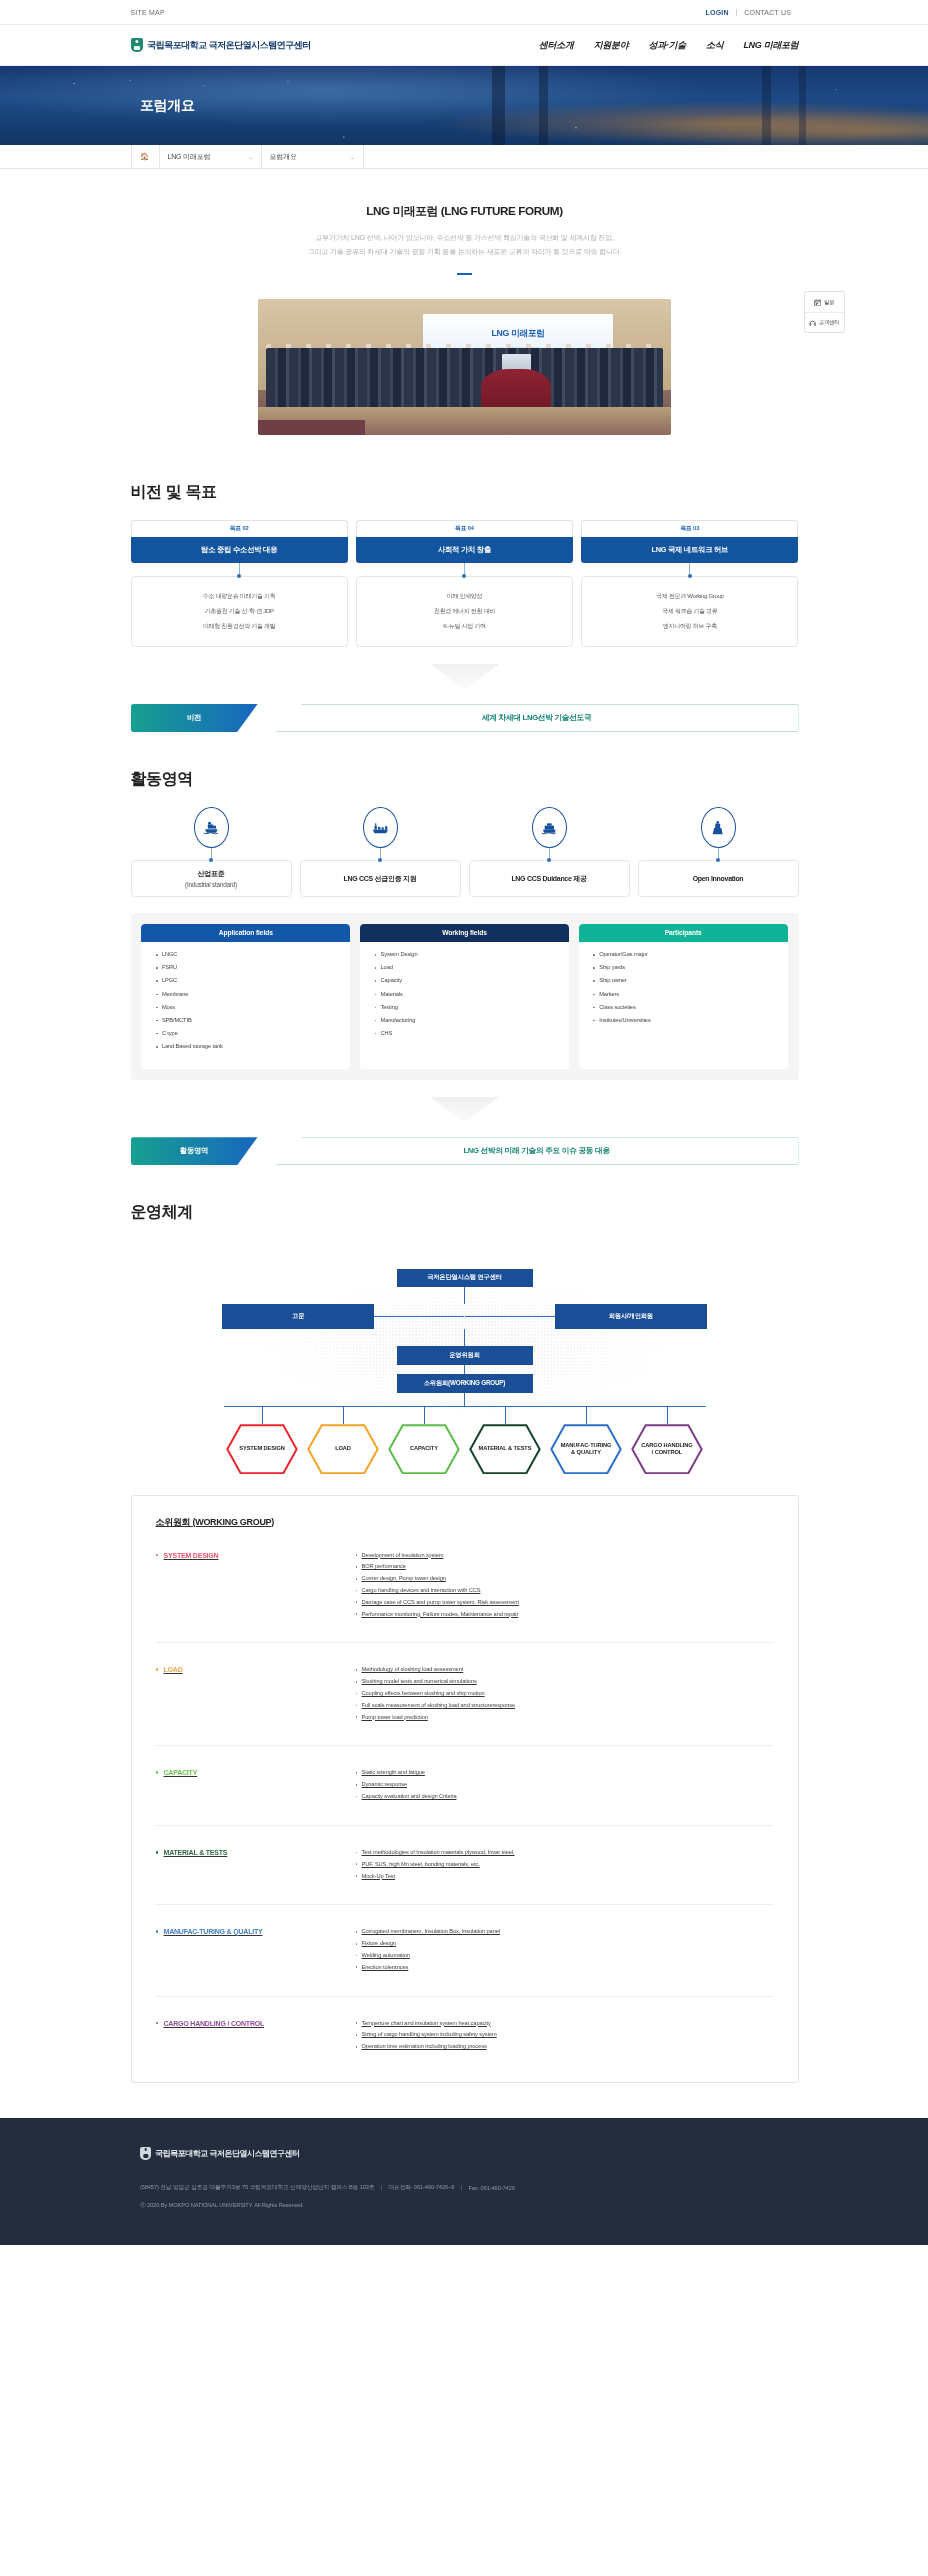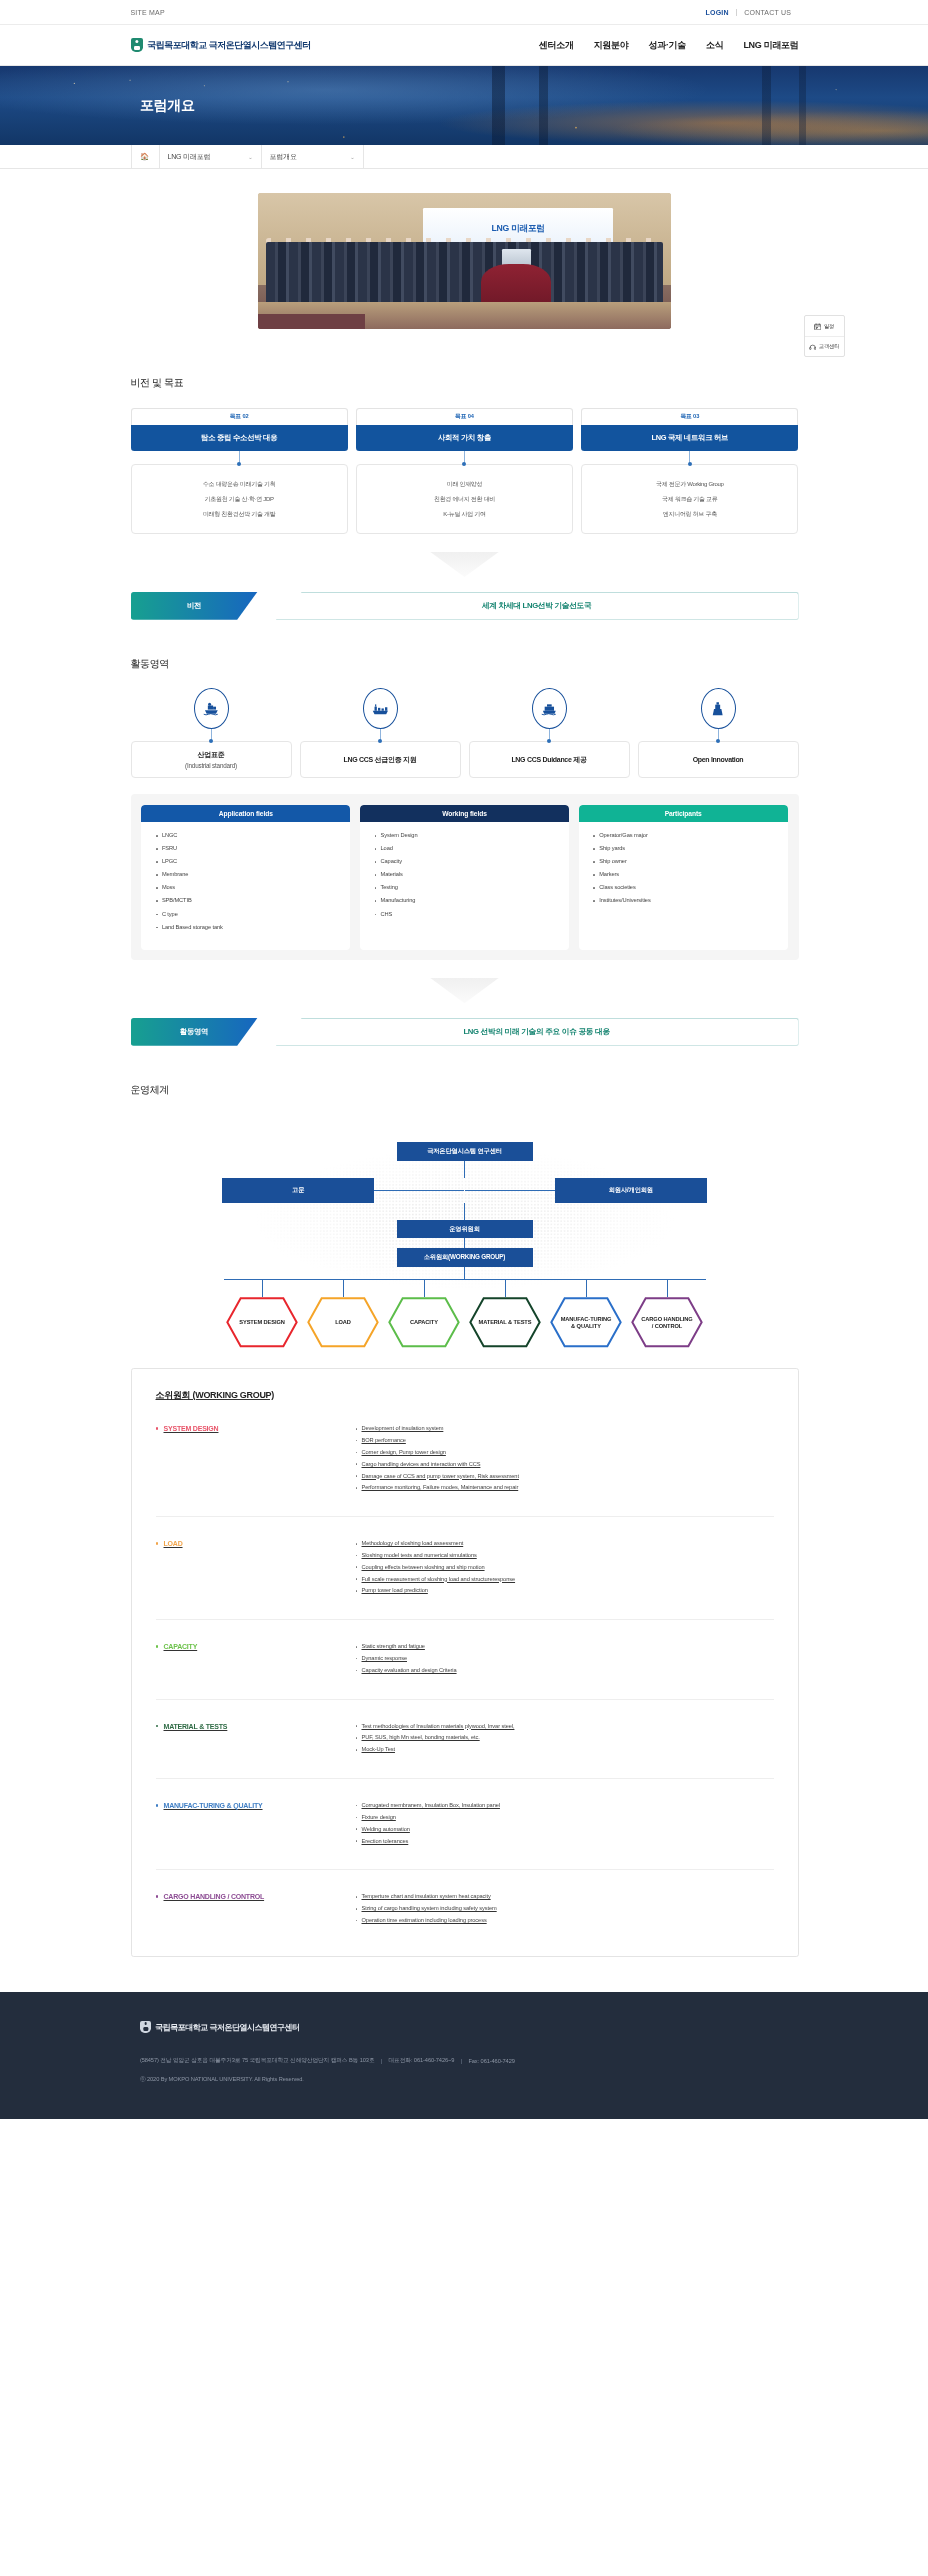--- a/index.html
+++ b/index.html
@@ -51,21 +51,21 @@
     content: ""; position: absolute; left: 50%; top: 1.3px;
     transform: translateX(-50%);
     width: 3.3px; height: 3.3px; background: #fff; border-radius: 50%;
   }
   .brand .mark::after {
     content: ""; position: absolute; left: 50%; bottom: 2px;
     transform: translateX(-50%);
     width: 6px; height: 4.7px; background: #fff; border-radius: 1.3px;
   }
   .brand .btxt { font-size: 9px; font-weight: bold; color: #11396f; letter-spacing: -0.5px; white-space: nowrap; }
-  .gnbmenu { display: flex; align-items: flex-start; gap: 20px; }
+  .gnbmenu { display: flex; align-items: flex-start; gap: 20px; font-style: italic; }
   .gnbmenu a {
     font-size: 9px; color: #222; text-decoration: none; font-weight: bold;
     letter-spacing: -0.3px; white-space: nowrap;
   }
 
   
   .hero {
     height: 79px; position: relative; overflow: hidden;
     background:
       radial-gradient(ellipse at 78% 72%, rgba(255,150,40,.40) 0%, rgba(255,150,40,0) 28%),
@@ -165,21 +165,21 @@
     width: 41px; background: #fff; border: 0.7px solid #e1e1e1; border-radius: 2px;
   }
   .sidewidget .row {
     height: 20px; display: flex; align-items: center; justify-content: center; gap: 2.7px;
     font-size: 5.3px; color: #333; letter-spacing: -0.2px;
   }
   .sidewidget .row + .row { border-top: 0.7px solid #ededed; }
   .sidewidget svg { display: block; }
 
   
-  .sechead { font-size: 10px; font-weight: normal; color: #222; letter-spacing: -0.4px; }
+  .sechead { font-size: 16px; font-weight: bold; color: #222; letter-spacing: -0.4px; }
 
   
   .goals { display: flex; gap: 8px; margin-top: 17.4px; }
   .goal { flex: 1; display: flex; flex-direction: column; }
   .goal .gnum {
     background: #fff; border: 0.7px solid #e3e3e3; border-bottom: 0;
     border-radius: 3.3px 3.3px 0 0; height: 17.4px;
     display: flex; align-items: center; justify-content: center;
     font-size: 5.7px; font-weight: bold; color: #1a62b3; letter-spacing: -0.1px;
   }
@@ -433,20 +433,28 @@
     <div class="row">
       <svg width="7.4" height="7.4" viewBox="0 0 14 14">
         <path d="M2 9 A5 5 0 0 1 12 9" fill="none" stroke="#333" stroke-width="1.2"></path>
         <rect x="1.2" y="8.4" width="2.6" height="3.8" rx="1.1" fill="none" stroke="#333" stroke-width="1.2"></rect>
         <rect x="10.2" y="8.4" width="2.6" height="3.8" rx="1.1" fill="none" stroke="#333" stroke-width="1.2"></rect>
       </svg>
       <span>고객센터</span>
     </div>
   </div>
 
+  <div class="ptitle">
+    <h2>LNG 미래포럼 (LNG FUTURE FORUM)</h2>
+    <p>
+      <span>고부가가치 LNG 선박, 나아가 암모니아, 수소선박 등 가스선박 핵심기술의 국산화 및 세계시장 진입,</span><br>
+      <span>그리고 기술 공유와 차세대 기술의 공동 기획 등을 논의하는 새로운 교류의 자리가 될 것으로 약속 합니다.</span>
+    </p>
+    <div class="uline"></div>
+  </div>
 
   <div class="photo">
     <div class="wall"></div>
     <div class="banner">
       <span class="btext">LNG 미래포럼</span>
       <span class="bsub">LNG FUTURE FORUM</span>
     </div>
     <div class="faces"></div>
     <div class="crowd"></div>
     <div class="podium"></div>

